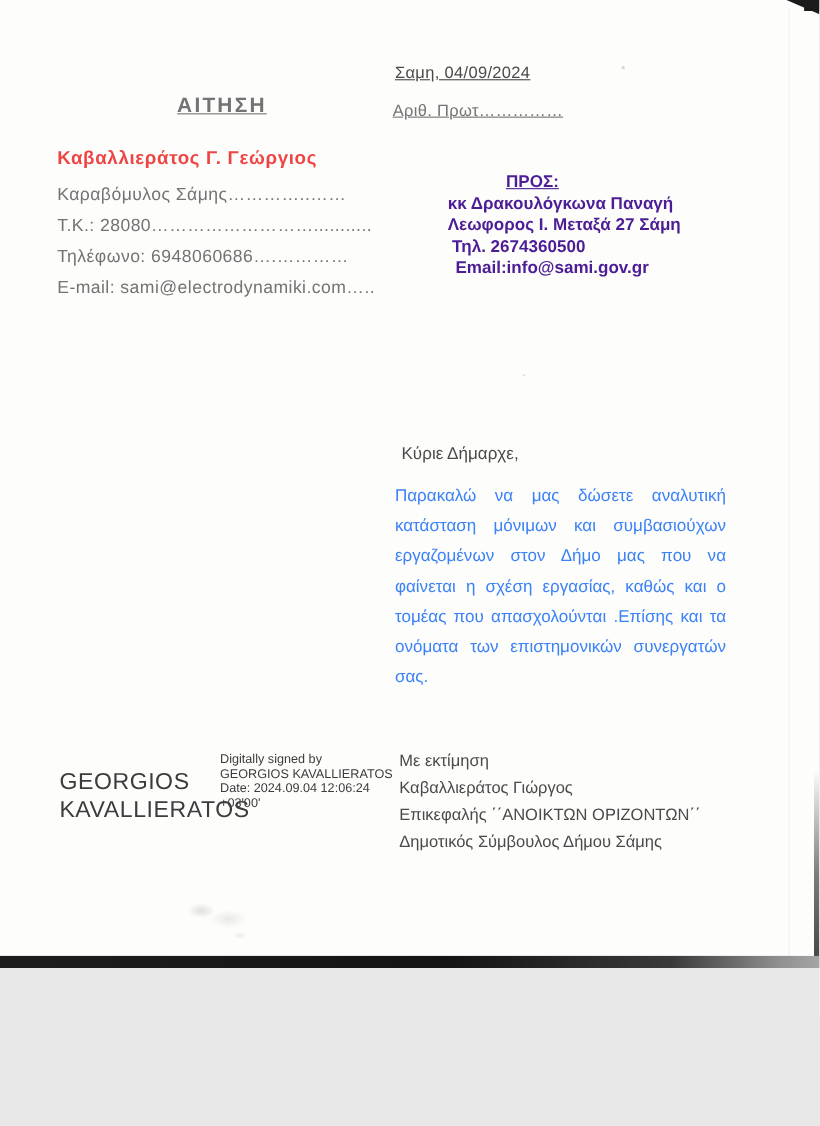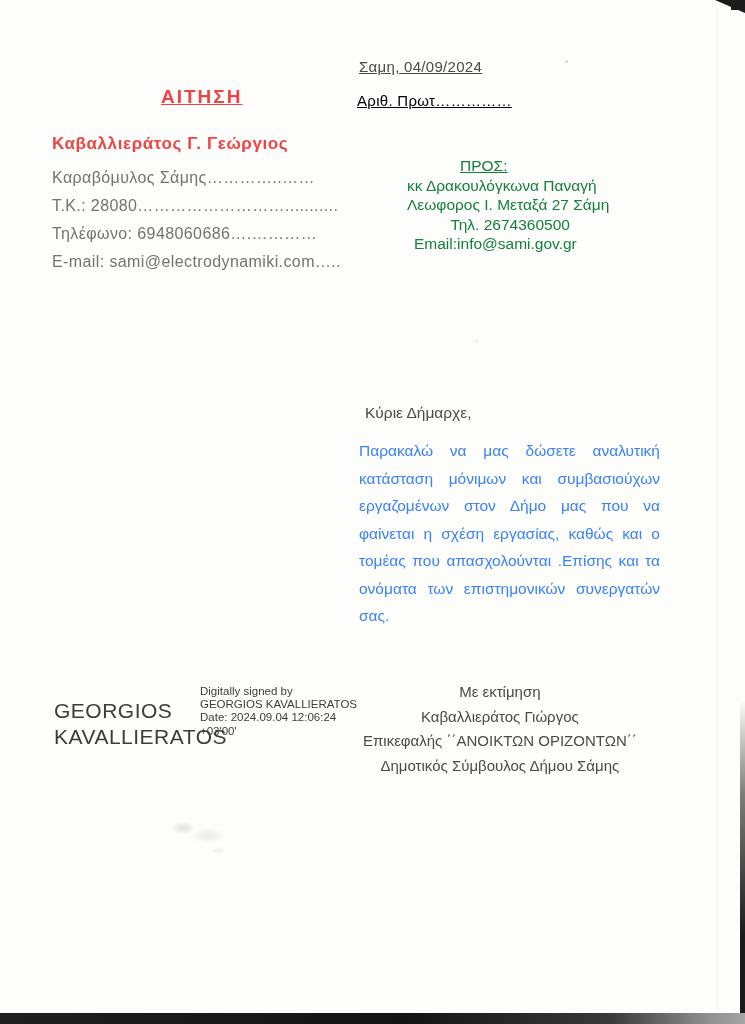--- a/index.html
+++ b/index.html
@@ -3,21 +3,21 @@
 <meta charset="utf-8">
 <style>
   html, body {
     margin: 0;
     padding: 0;
     background: #e8e8e8;
   }
   .page {
     position: relative;
     width: 745px;
-    height: 1024px;
+    height: 880px;
     margin: 0 auto;
     background: #fdfdfc;
     overflow: hidden;
     font-family: "Liberation Sans", "DejaVu Sans", sans-serif;
     color: #4b4b4b;
   }
   .abs { position: absolute; }
 
   
   .date-line {
@@ -26,27 +26,27 @@
     text-decoration: underline;
     color: #4a4a4a;
     letter-spacing: 0.3px;
   }
   .title {
     left: 161px; top: 86px;
     font-size: 19px;
     font-weight: bold;
     text-decoration: underline;
     letter-spacing: 2px;
-    color: #ef4444;
+    color: #737373;
   }
   .protocol-line {
     left: 357px; top: 92px;
     font-size: 15px;
     text-decoration: underline;
-    color: #000000;
+    color: #737373;
     letter-spacing: 0.3px;
   }
 
   
   .sender-name {
     left: 52px; top: 134px;
     font-size: 17px;
     font-weight: bold;
     letter-spacing: 0.6px;
     color: #ef4444;
@@ -57,30 +57,30 @@
     line-height: 28px;
     letter-spacing: 0.4px;
     color: #737373;
     white-space: nowrap;
   }
 
   
   .recipient {
     left: 407px; top: 156px;
     font-size: 15.5px;
-    font-weight: normal;
+    font-weight: bold;
     line-height: 19.5px;
-    color: #15803d;
+    color: #4c1d95;
     white-space: nowrap;
   }
   .recipient .r-label { display: block; margin-left: 53px; text-decoration: underline; }
   .recipient .r0 { margin-left: 18px; }
   .recipient .r1 { margin-left: 0; }
   .recipient .r2 { margin-left: 0; }
-  .recipient .r3 { margin-left: 4px; text-align: center; }
+  .recipient .r3 { margin-left: 4px; }
   .recipient .r4 { margin-left: 7px; }
 
   
   .salutation {
     left: 365px; top: 404px;
     font-size: 15.5px;
     color: #4a4a4a;
     text-align: right;
   }
   .paragraph {
@@ -111,21 +111,20 @@
   }
   .sig-details div { white-space: nowrap; }
 
   
   .closing {
     left: 363px; top: 680px;
     font-size: 15px;
     line-height: 24.5px;
     color: #4a4a4a;
     white-space: nowrap;
-    text-align: center;
   }
 
   
   .scan-bottom {
     left: 0; bottom: 0; width: 745px; height: 11px;
     background: linear-gradient(to right, #1e1e1e 0%, #141414 55%, #3a3a3a 82%, #8f8f8f 95%, #a5a5a5 100%);
   }
   .scan-corner {
     right: 0; top: 0;
     width: 0; height: 0;

